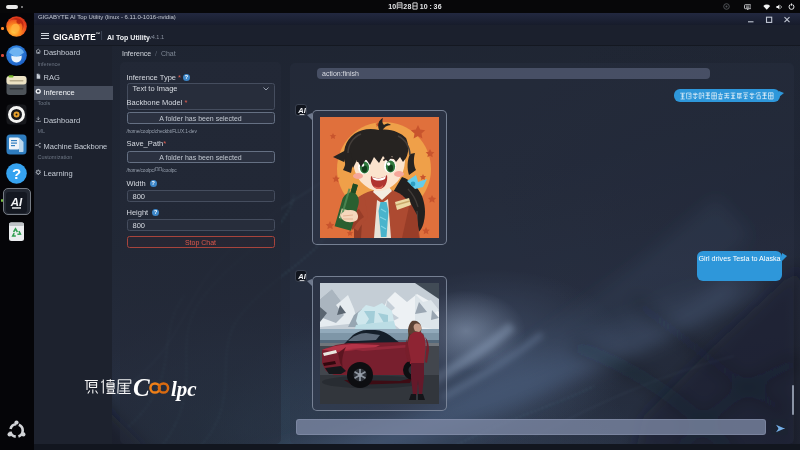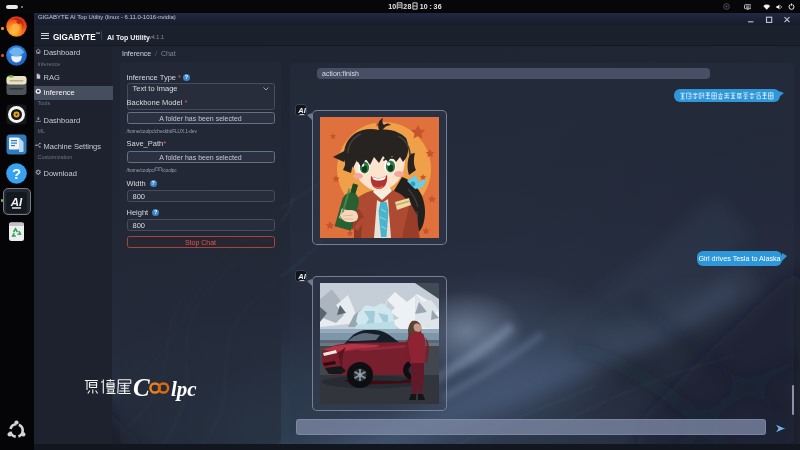--- a/index.html
+++ b/index.html
@@ -256,31 +256,31 @@
             <span class="tx">Dashboard</span>
           </div>
         <div class="abs sec" style="top:82px">ML</div>
         <div class="abs nav" style="top:94.1px">
             <svg class="ic" viewBox="0 0 10 10">
               <path d="M2.2 5h2.6M6.4 2.6L4.8 5l1.6 2.4" stroke="#c6ccd6" stroke-width=".9" fill="none"></path>
               <circle cx="1.6" cy="5" r="1.1" fill="#c6ccd6"></circle>
               <circle cx="7.6" cy="2.4" r="1.1" fill="#c6ccd6"></circle>
               <circle cx="7.6" cy="7.6" r="1.1" fill="#c6ccd6"></circle>
             </svg>
-            <span class="tx">Machine Settings</span>
+            <span class="tx">Machine Backbone</span>
           </div>
         <div class="abs sec" style="top:108.3px">Customization</div>
         <div class="abs nav" style="top:121.5px">
             <svg class="ic" viewBox="0 0 10 10">
               <circle cx="5" cy="5" r="2.6" fill="none" stroke="#c6ccd6" stroke-width="1.1"></circle>
               <g stroke="#c6ccd6" stroke-width="1.2">
                 <path d="M5 .8v1.6M5 7.6v1.6M.8 5h1.6M7.6 5h1.6M2 2l1.2 1.2M6.8 6.8L8 8M8 2L6.8 3.2M3.2 6.8L2 8"></path>
               </g>
             </svg>
-            <span class="tx">Download</span>
+            <span class="tx">Learning</span>
           </div>
       </div>
       <div id="crumb" class="abs"><span style="color:#d2d7de">Inference</span><span style="color:#5a6270">&nbsp;&nbsp;/&nbsp;&nbsp;</span><span style="color:#7e8795">Chat</span></div>
       <div id="panel" class="abs">
         <div class="abs flabel" style="top:11px">Inference Type <span class="req">*</span><span class="qi">?</span></div>
         <div class="abs fin" style="top:21.5px">Text to Image<svg style="position:absolute;right:5px;top:3px" width="6" height="4" viewBox="0 0 6 4">
               <path d="M.5.5l2.5 2.5L5.5.5" stroke="#98a0ad" stroke-width="1" fill="none"></path>
             </svg></div>
         <div class="abs flabel" style="top:36px">Backbone Model <span class="req">*</span></div>
         <div class="abs fbtn" style="top:50px">A folder has been selected</div>
@@ -413,21 +413,21 @@
 <path d="M59 13c-15-4-30 3-34 17-2 8-1 15 2 21l3-6 3 6 4-8 4 7 5-8 4 6 4-8 5 6 4-7 5 6 4-6 4 6 4-5 3 5 3-4c3-6 3-13 0-20C81 16 71 11 59 13z" fill="#262321"></path>
 <path d="M25 32c2 8 1 16-2 21l8 3c2-7 2-16-1-22zM28 32l-15 8 11 5z" fill="#262321"></path>
 <path d="M95 36c-2 7-1 13 1 17l-7 5c-2-6-2-15 1-21z" fill="#262321"></path>
 <path d="M59 13c-2-6 0-10 4-12-1 3-1 5 1 7 3-2 5-2 7 0-4 0-7 2-9 6z" fill="#262321"></path>
 <path d="M28 36c0-8 5-16 13-19M90 38c0-8-5-16-12-19" stroke="#443e3a" stroke-width="1.5" fill="none"></path>
 
 <path d="M87 64l9-6 2 7 9-3-4 8-8 2z" fill="#66cdea"></path>
 <circle cx="93" cy="67" r="2.4" fill="#2e9ec0"></circle>
 </svg></div>
           </div>
-        <div class="abs bub" style="left:407px;top:188.5px;width:85px;height:15px;font-size:7.2px;line-height:15px;white-space:nowrap">Girl drives Tesla to Alaska<div class="abs" style="right:-4.5px;top:2px;width:0;height:0;border-left:5.5px solid #2e97da;border-top:3px solid transparent;border-bottom:5px solid transparent"></div></div>
+        <div class="abs bub" style="left:407px;top:188.5px;width:85px;height:30px;font-size:7.2px;line-height:15px;white-space:nowrap">Girl drives Tesla to Alaska<div class="abs" style="right:-4.5px;top:2px;width:0;height:0;border-left:5.5px solid #2e97da;border-top:3px solid transparent;border-bottom:5px solid transparent"></div></div>
         <div class="abs av" style="left:4.5px;top:207px">
             <svg width="12" height="12" viewBox="0 0 12 12" style="position:absolute;left:0;top:0">
               <text x="6" y="8" text-anchor="middle" font-family="Liberation Sans" font-style="italic" font-weight="bold" font-size="7.5" fill="#f2f3f6">AI</text>
               <rect x="3.6" y="9" width="4.8" height=".9" fill="#d8dadd"></rect>
             </svg>
           </div>
         <div class="abs card" style="left:22px;top:213px">
             <div class="abs" style="left:-6px;top:2px;width:0;height:0;border-right:5px solid #6e788c;border-top:2px solid transparent;border-bottom:5px solid transparent"></div>
             <div id="pic2" class="abs" style="left:6.5px;top:6px;width:119px;height:121px;overflow:hidden"><svg width="119" height="121" viewBox="0 0 119 121">
 <rect width="119" height="50" fill="#c5ced6"></rect>

